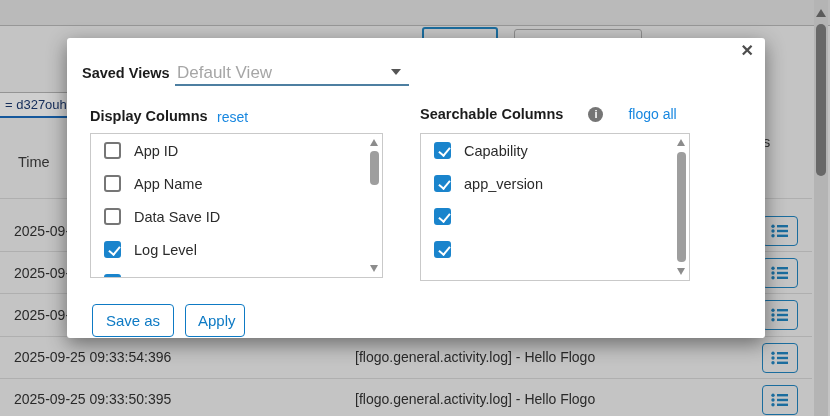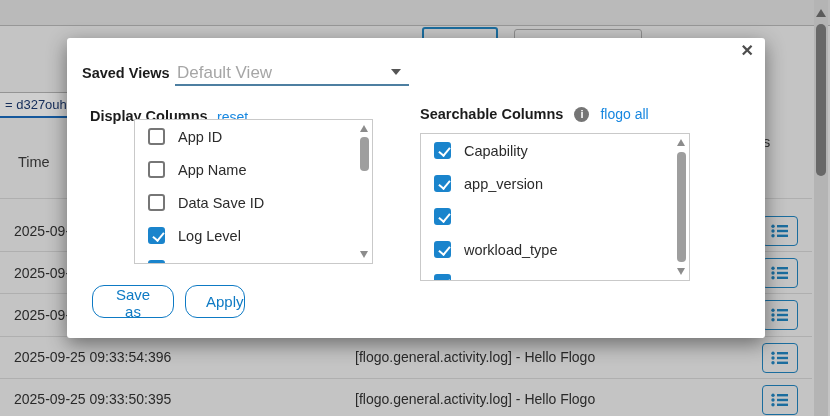--- a/index.html
+++ b/index.html
@@ -39,42 +39,42 @@
   .m-label { font-weight:bold; font-size:14.5px; color:#1c1c1c; }
   .sv-label { position:absolute; left:15px; top:27px; }
   .sv-select { position:absolute; left:108px; top:20px; width:234px; height:28px;
     border-bottom:2px solid var(--ddU); cursor:pointer; }
   .sv-value { position:absolute; left:2px; top:5px; font-size:17px; color:#a6a6a6; }
   .sv-caret { position:absolute; right:8px; top:11px; width:0; height:0;
     border-left:5px solid transparent; border-right:5px solid transparent; border-top:6px solid #555; }
   .dc-title { position:absolute; left:23px; top:70px; }
   .link { font-size:14px; color:var(--link); cursor:pointer; }
   .dc-reset { position:absolute; left:150px; top:71px; }
-  .sc-row { position:absolute; left:353px; top:68px; display:flex; align-items:center; gap:11px; }
+  .sc-row { position:absolute; left:353px; top:68px; display:flex; align-items:center; gap:25px; }
   .info-icon { width:15px; height:15px; border-radius:50%; background:#757575; color:#fff;
     font-size:11px; font-weight:bold; display:flex; align-items:center; justify-content:center; line-height:1; }
   .list { position:absolute; background:#fff; border:1px solid #c9c9c9; overflow:hidden; }
-  .list.left  { left:23px;  top:81px; width:239px; height:145px;margin-left:44px; }
+  .list.left  { left:23px;  top:95px; width:293px; height:145px; }
   .list.right { left:353px; top:95px; width:270px; height:148px; }
   .l-item { height:33px; display:flex; align-items:center; padding-left:13px; }
   .cbx { width:17px; height:17px; flex:none; border:2px solid #767676; border-radius:3px; background:#fff; position:relative; cursor:pointer; }
   .cbx.checked { background:var(--cbx); border-color:var(--cbx); }
   .cbx.checked::after { content:""; position:absolute; left:4.5px; top:0.5px; width:5px; height:9px;
     border:solid #fff; border-width:0 2.2px 2.2px 0; transform:rotate(40deg); }
   .l-label { margin-left:13px; font-size:14.5px; color:#2b2b2b; }
   .list-scroll { position:absolute; top:2px; right:1px; bottom:2px; width:13px; background:#fff; }
   .list-scroll .tri-up { position:absolute; left:2px; top:3px; width:0; height:0;
     border-left:4.5px solid transparent; border-right:4.5px solid transparent; border-bottom:7px solid #8c8c8c; }
   .list-scroll .tri-down { position:absolute; left:2px; bottom:3px; width:0; height:0;
     border-left:4.5px solid transparent; border-right:4.5px solid transparent; border-top:7px solid #8c8c8c; }
   .list-scroll .thumb { position:absolute; left:2px; width:9px; background:#9e9e9e; border-radius:4px; }
   .list.left  .thumb { top:15px; height:34px; }
   .list.right .thumb { top:16px; height:110px; }
-  .m-btn { position:absolute; top:247px; height:33px; background:#fff; border:1px solid var(--btn);
-    border-radius:12px; color:var(--btn); font-size:15px; font-family:"Liberation Sans",sans-serif; cursor:pointer; padding:0 20px; }
+  .m-btn { position:absolute; top:266px; height:33px; background:#fff; border:1px solid var(--btn);
+    border-radius:4px; color:var(--btn); font-size:15px; font-family:"Liberation Sans",sans-serif; cursor:pointer; padding:0 12px; }
   .m-btn.saveas { left:25px; width:82px; }
   .m-btn.apply { left:118px; width:60px; }
 </style>
 </head>
 <body>
 
 <div id="stage">
 
   <div class="page">
     <div class="topbar"></div>
@@ -223,24 +223,20 @@
       </div>
       <div class="l-item">
         <span class="cbx checked"></span>
         <span class="l-label">app_version</span>
       </div>
       <div class="l-item">
         <span class="cbx checked"></span>
       </div>
       <div class="l-item">
         <span class="cbx checked"></span>
-        <span class="l-label">workload_type</span>
-      </div>
-      <div class="l-item">
-        <span class="cbx checked"></span>
         <span class="l-label"></span>
       </div>
       <div class="list-scroll">
         <div class="tri-up"></div>
         <div class="thumb"></div>
         <div class="tri-down"></div>
       </div>
     </div>
 
     <button class="m-btn saveas">Save as</button>

